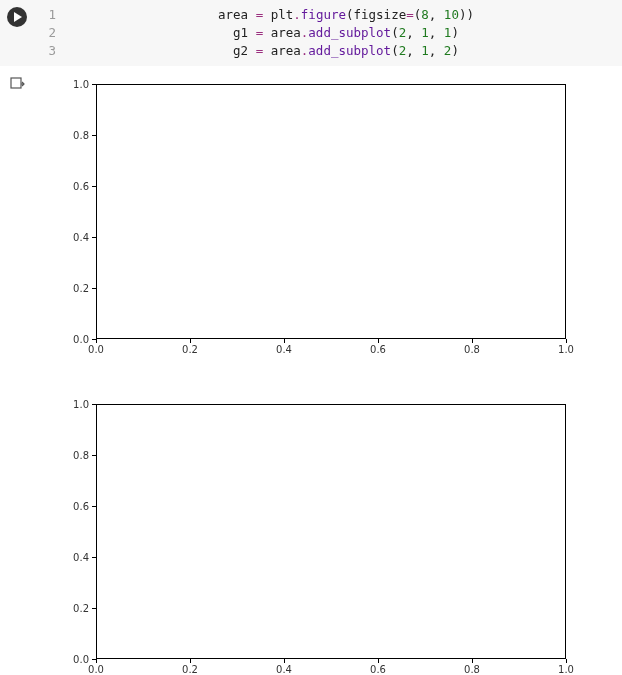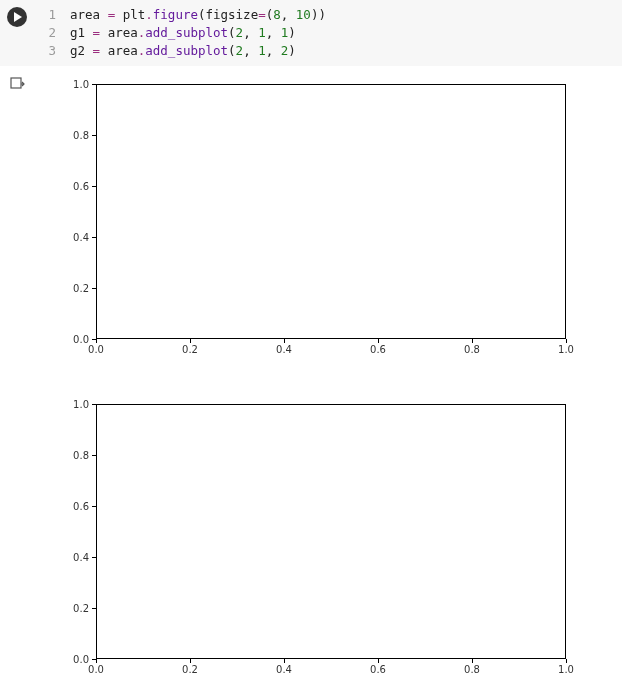--- a/index.html
+++ b/index.html
@@ -49,20 +49,21 @@
   }
   .code-col {
     flex: 1;
     font-family: "Menlo","Consolas",monospace;
     font-size: 12.5px;
     line-height: 18px;
     color: #222;
     padding-left: 14px;
     padding-top: 2px;
     white-space: pre;
+    text-align: center;
   }
   .tok-fn { color: #641b9c; }
   .tok-num { color: #1f7a1f; }
   .tok-op { color: #9b2f7f; }
   .output-cell {
     display: flex;
     padding-top: 8px;
   }
   .out-icon-col {
     width: 34px;

